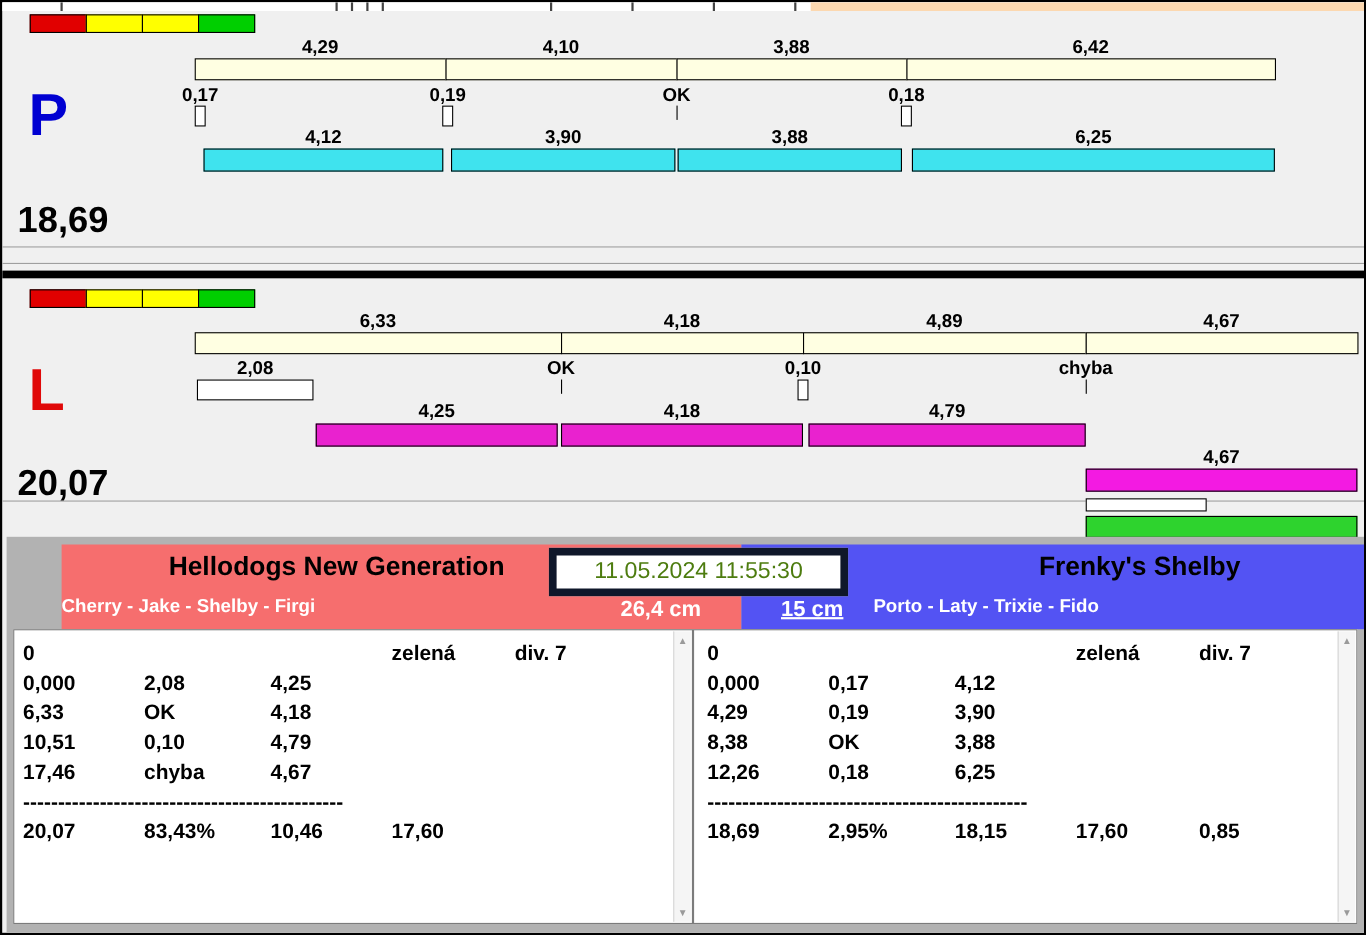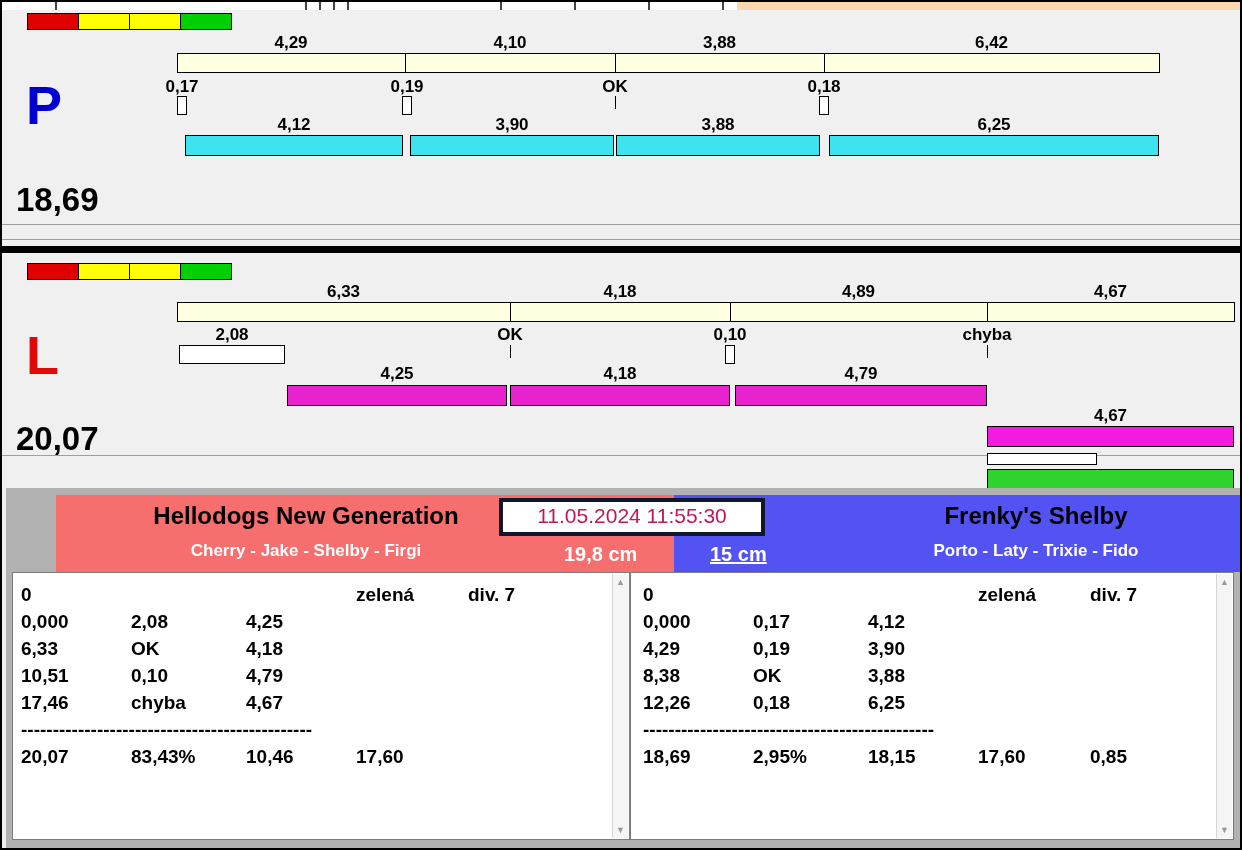--- a/index.html
+++ b/index.html
@@ -11,23 +11,23 @@
   .lane-letter{position:absolute;font-weight:bold;font-size:54px;line-height:1;}
   .lane-total{position:absolute;font-weight:bold;font-size:33px;line-height:1;color:#000;}
   .hline{position:absolute;left:0;width:1238px;height:1px;background:#9f9f9f;}
   #thick-divider{position:absolute;left:0;width:1238px;height:7px;background:#000;}
   #top-strip{position:absolute;left:0;top:0;width:1238px;height:8px;background:#ffffff;}
   #top-strip-peach{position:absolute;top:0;height:8px;background:#fcd8b0;}
   .top-tick{position:absolute;top:0;width:2px;height:8px;background:#444;}
   #bottom-frame{position:absolute;background:#b2b2b2;}
   .team-header{position:absolute;margin-left:44px;}
   .team-title{position:absolute;top:7px;font-weight:bold;font-size:24px;color:#000;text-align:center;white-space:nowrap;}
-  .team-dogs{position:absolute;top:46px;font-weight:bold;font-size:17px;color:#fff;text-align:center;white-space:nowrap;}
+  .team-dogs{position:absolute;top:46px;font-weight:bold;font-size:17px;color:#fff;text-align:left;white-space:nowrap;}
   .team-height{position:absolute;font-weight:bold;font-size:20px;color:#fff;white-space:nowrap;}
-  #timestamp-box{position:absolute;background:#fff;border:4px solid #0f172a;font-size:21px;color:#be185d;text-align:center;line-height:28px;z-index:5;}
+  #timestamp-box{position:absolute;background:#fff;border:7px solid #0f172a;font-size:21px;color:#4d7c0f;text-align:center;line-height:28px;z-index:5;}
   .data-panel{position:absolute;background:#fff;border:1px solid #7c7c7c;box-sizing:border-box;}
   .panel-body{position:absolute;left:0;top:0;right:16px;bottom:0;padding:8px 0 0 8px;overflow:hidden;}
   .trow{display:flex;height:27px;line-height:27px;font-weight:bold;font-size:19px;color:#000;white-space:nowrap;}
   .tcell{flex:0 0 auto;display:block;}
   .tcell.c0{width:110px;}
   .tcell.c1{width:115px;}
   .tcell.c2{width:110px;}
   .tcell.c3{width:112px;}
   .divider-row{overflow:hidden;}
   .scrollbar{position:absolute;top:1px;right:1px;bottom:1px;width:15px;background:#f5f5f5;border-left:1px solid #d5d5d5;}
@@ -121,21 +121,21 @@
       <div class="seg" style="left: 985px; top: 424px; width: 247px; height: 21px; background: rgb(243, 26, 226);"></div>
       <div class="seg" style="left: 985px; top: 451px; width: 110px; height: 12px; background: rgb(255, 255, 255);"></div>
       <div class="seg" style="left: 985px; top: 467px; width: 247px; height: 20px; background: rgb(46, 211, 46);"></div>
     </div>
 
   <div id="bottom-frame" style="left:4px;top:486px;width:1234px;height:360px;"></div>
 
   <div class="team-header" id="team-header-0" style="left: 10px; top: 493px; width: 618px; height: 77px; background: rgb(246, 110, 110);">
     <div class="team-title" style="left:0;width:500px;">Hellodogs New Generation</div>
     <div class="team-dogs" style="left:0;width:500px;">Cherry - Jake - Shelby - Firgi</div>
-    <div class="team-height" style="left:508px;top:48px;">19,8 cm</div>
+    <div class="team-height" style="left:508px;top:48px;">26,4 cm</div>
   </div>
 
   <div class="team-header" id="team-header-1" style="left: 628px; top: 493px; width: 604px; height: 77px; background: rgb(83, 83, 243);">
     <div class="team-title" style="left:120px;width:484px;">Frenky's Shelby</div>
     <div class="team-dogs" style="left:120px;width:484px;">Porto - Laty - Trixie - Fido</div>
     <div class="team-height" style="left:36px;top:48px;text-decoration:underline;">15 cm</div>
   </div>
 
   <div id="timestamp-box" style="left:497px;top:496px;width:258px;height:30px;">11.05.2024 11:55:30</div>
 

